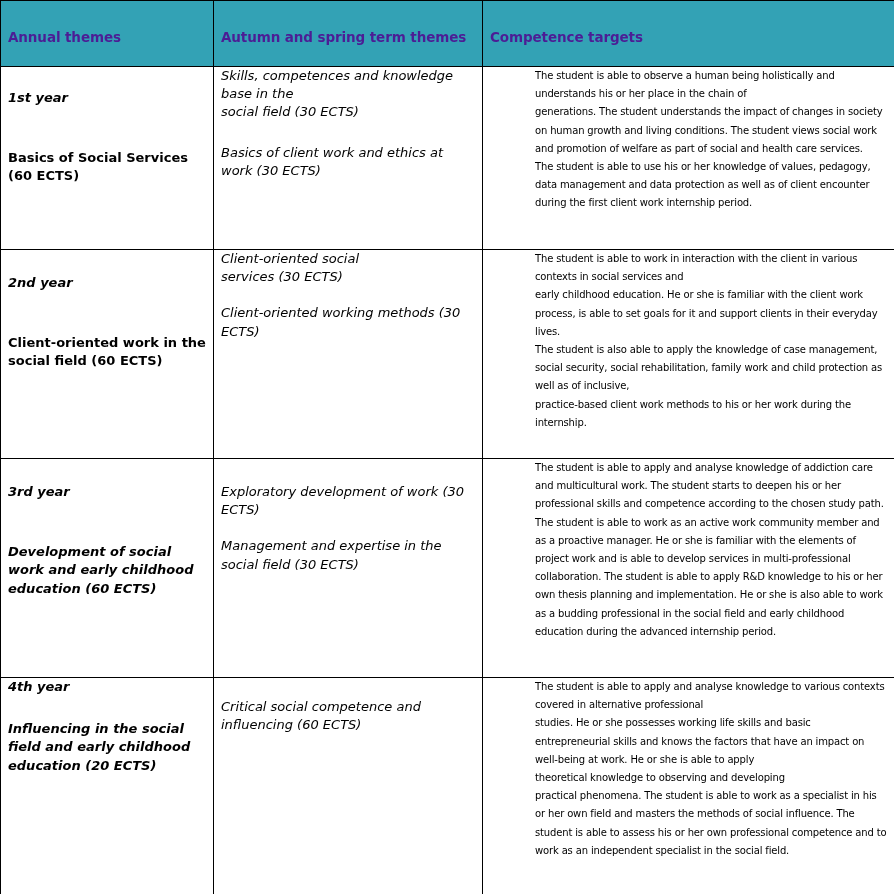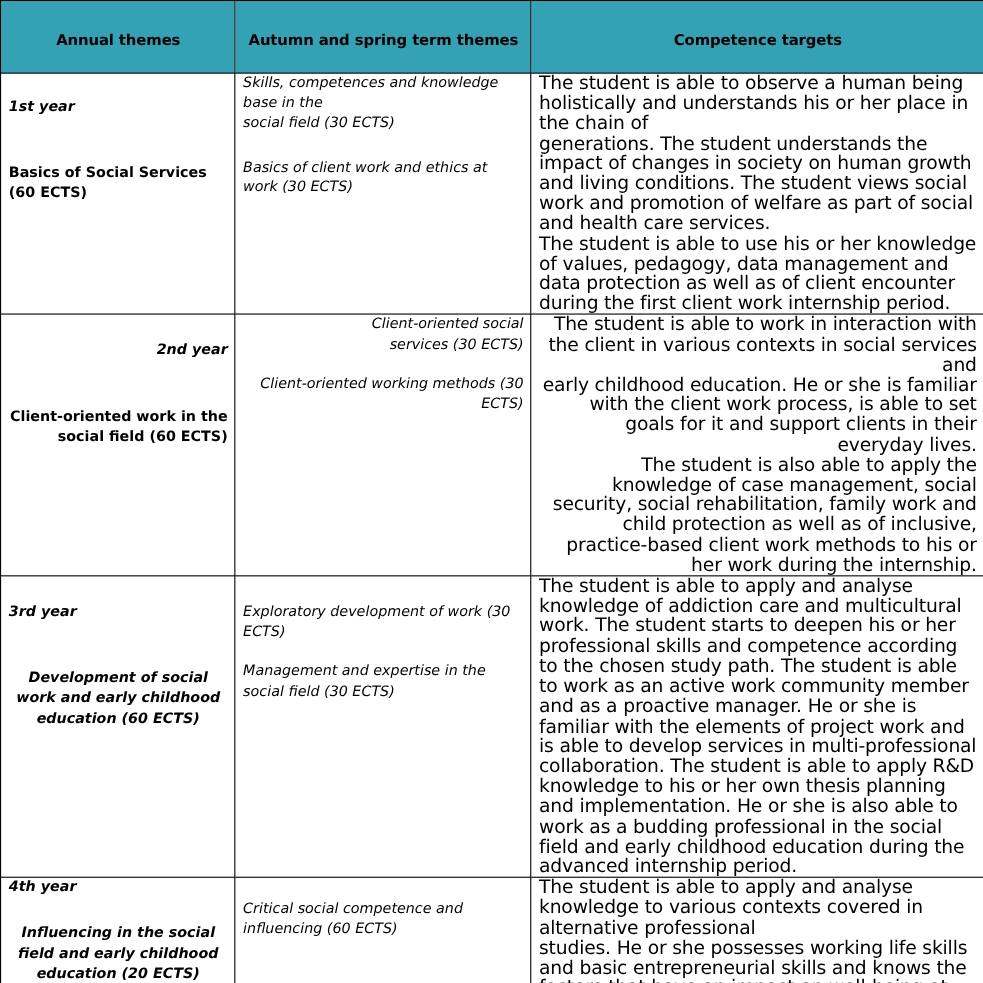--- a/index.html
+++ b/index.html
@@ -31,55 +31,56 @@
     table.curriculum td {
       border: 1.5px solid #000000;
       vertical-align: top;
       padding: 0 6px 0 7px;
       font-size: 13px;
       line-height: 18.2px;
       overflow: hidden;
     }
     table.curriculum thead th {
       background: #33a2b5;
-      color: #000000;
+      color: #4c1d95;
       font-weight: bold;
-      text-align: center;
+      text-align: left;
       vertical-align: middle;
       height: 57px;
       padding-top: 8px;
       font-size: 13.5px;
       letter-spacing: -0.1px;
     }
     tr.row1 td { height: 182px; }
-    tr.row2 td { height: 208px; text-align: right; }
+    tr.row2 td { height: 208px; }
     tr.row3 td { height: 218px; }
     tr.row4 td { height: 217px; }
 
     .year-label {
       font-weight: bold;
       display: block;
       font-style: italic;
     }
     .annual-title {
       font-weight: bold;
       display: block;
       margin-top: 24px;
     }
-    .annual-title.italic { font-style: italic; text-align: center; }
+    .annual-title.italic { font-style: italic; }
     .term {
       font-weight: normal;
       font-style: italic;
       display: block;
     }
     .competence {
-      font-size: 17px;
+      font-size: 10px;
       letter-spacing: -0.15px;
       white-space: pre-line;
       display: block;
+      margin-left: 45px;
     }
     .gap { display: block; height: 18px; }
     .gap-sm { display: block; height: 14px; }
   </style>
 </head>
 <body>
 
 <table class="curriculum">
   <colgroup>
     <col class="c1">

